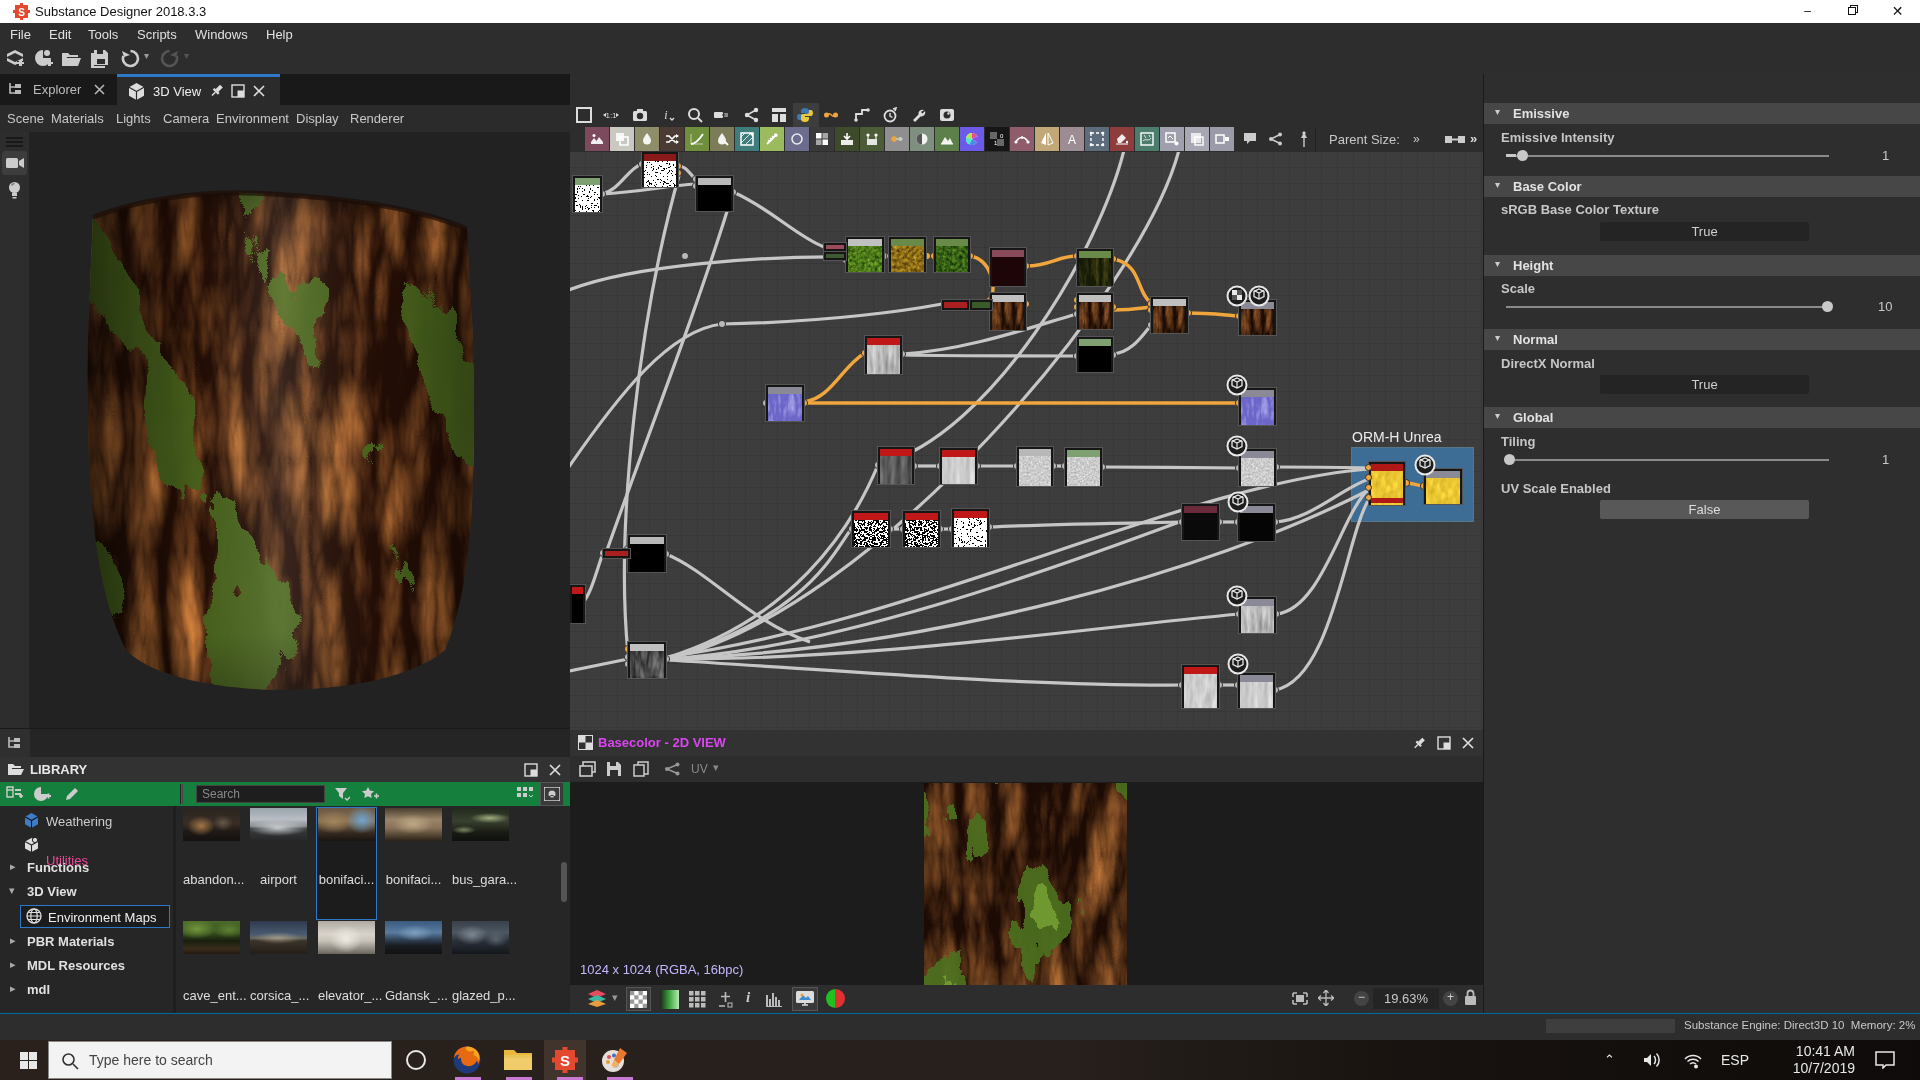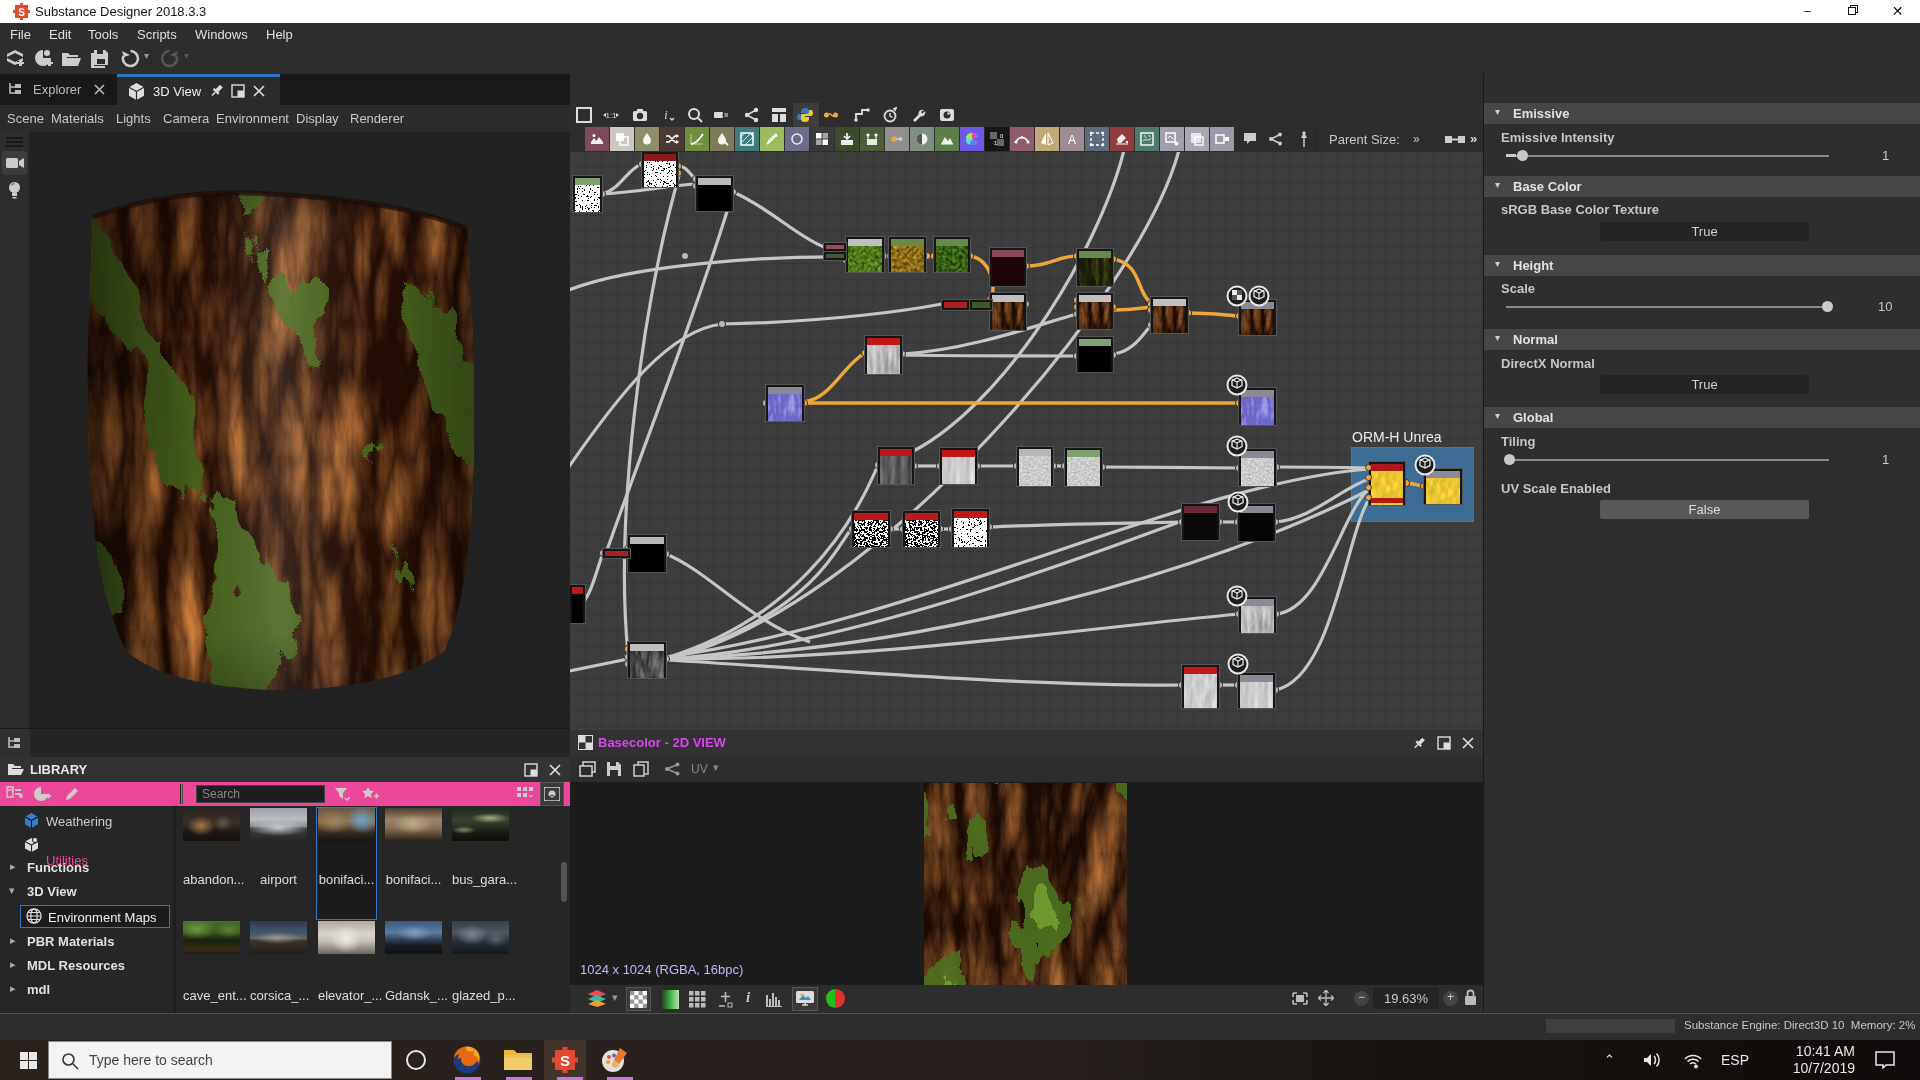--- a/index.html
+++ b/index.html
@@ -20,21 +20,21 @@
 
 #vmenu{left:0;top:105px;width:570px;height:27px;background:#2b2b2b;color:#c8c8c8;font-size:13px}
 #vmenu span{position:absolute;top:6px}
 
 #viewport{left:0;top:132px;width:570px;height:596px;background:#222222;overflow:hidden}
 #vsidebar{left:0;top:0px;width:29px;height:596px;background:#2d2d2d}
 #vbottom{left:0;top:728px;width:570px;height:29px;background:#252525;border-top:1px solid #1a1a1a}
 
 #library{left:0;top:757px;width:570px;height:256px;background:#262626;overflow:hidden}
 #libhead{position:absolute;left:0;top:0;width:570px;height:25px;background:#323232}
-#libtool{position:absolute;left:0;top:25px;width:570px;height:24px;background:#ec4899}
+#libtool{position:absolute;left:0;top:25px;width:570px;height:24px;background:#15803d}
 
 #gpanel{left:570px;top:74px;width:913px;height:656px;background:#2d2d2d}
 #ghead{position:absolute;left:0;top:0;width:913px;height:29px;background:#323232}
 #gtool1{position:absolute;left:0;top:29px;width:913px;height:24px;background:#2d2d2d}
 #gtool2{position:absolute;left:0;top:53px;width:913px;height:25px;background:#2d2d2d}
 #gcanvas{position:absolute;left:0;top:78px;width:913px;height:578px;background:#3d3d3d;overflow:hidden}
 #ggrid{position:absolute;left:0;top:0;width:913px;height:578px;
  background-image:linear-gradient(#37373700 15px,#373737 15px),linear-gradient(90deg,#3d3d3d00 15px,#373737 15px);
  background-size:16px 16px}
 

